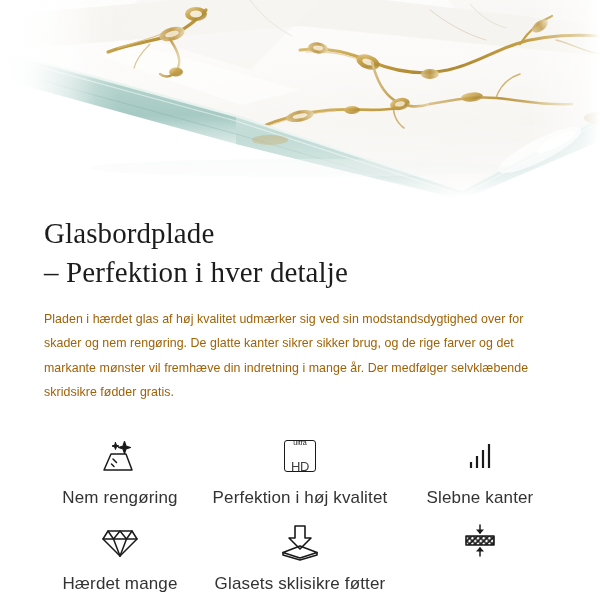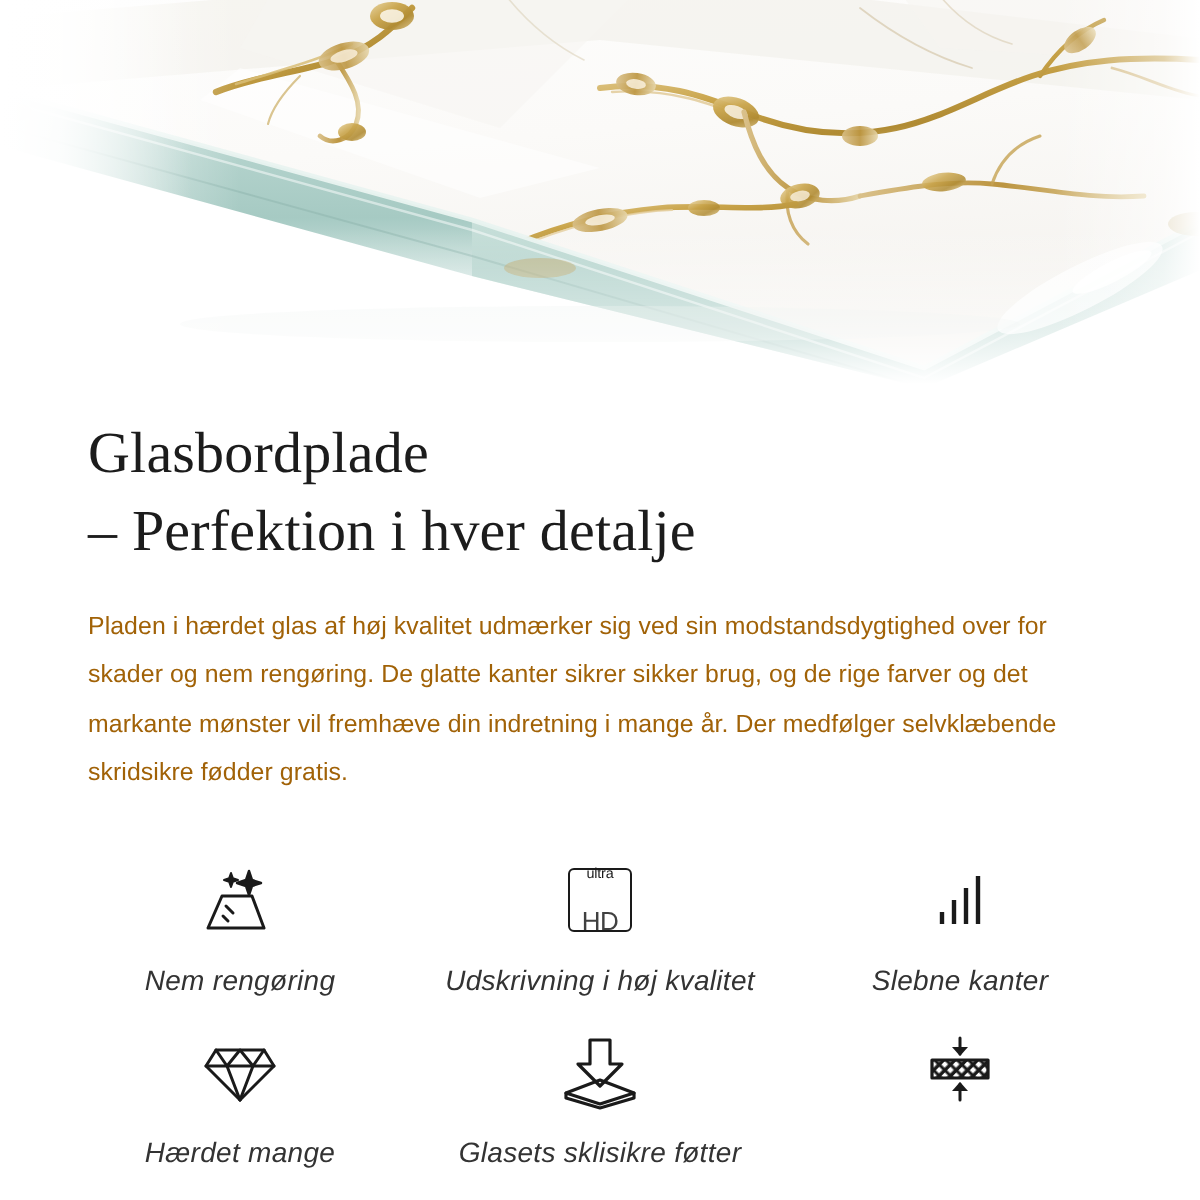--- a/index.html
+++ b/index.html
@@ -17,21 +17,20 @@
     -webkit-font-smoothing: antialiased;
   }
 
   .page {
     position: relative;
     width: 600px;
     height: 600px;
     background: #ffffff;
     display: flex;
     flex-direction: column;
-    justify-content: flex-end;
   }
 
   
   .hero {
     position: relative;
     width: 600px;
     height: 200px;
     overflow: hidden;
     background: #ffffff;
     flex: 0 0 auto;
@@ -103,26 +102,25 @@
     height: 44px;
     width: 56px;
     display: flex;
     align-items: center;
     justify-content: center;
     color: #1a1a1a;
   }
   .feature-icon svg { display: block; overflow: visible; }
   .feature-label {
     margin-top: 9px;
-    font-size: 14px;
+    font-size: 17px;
     line-height: 1.3;
     color: #333333;
     letter-spacing: 0.15px;
     white-space: nowrap;
-    font-style: italic;
   }
 
   
   .hd-badge {
     width: 30px;
     height: 30px;
     border: 1.6px solid #1a1a1a;
     border-radius: 3px;
     display: flex;
     flex-direction: column;
@@ -302,21 +300,21 @@
       <div class="feature-label">Nem rengøring</div>
     </div>
 
     <div class="feature">
       <div class="feature-icon">
         <div class="hd-badge">
           <span class="hd-top">ultra</span>
           <span class="hd-main">HD</span>
         </div>
       </div>
-      <div class="feature-label">Udskrivning i høj kvalitet</div>
+      <div class="feature-label">Perfektion i høj kvalitet</div>
     </div>
 
     <div class="feature">
       <div class="feature-icon">
         <svg width="34" height="32" viewBox="0 0 34 32" fill="none" stroke="currentColor" stroke-width="2.2" stroke-linecap="butt">
           <path d="M26 4 L26 28"></path>
           <path d="M20 10 L20 28"></path>
           <path d="M14 16 L14 28"></path>
           <path d="M8 22 L8 28"></path>
         </svg>

